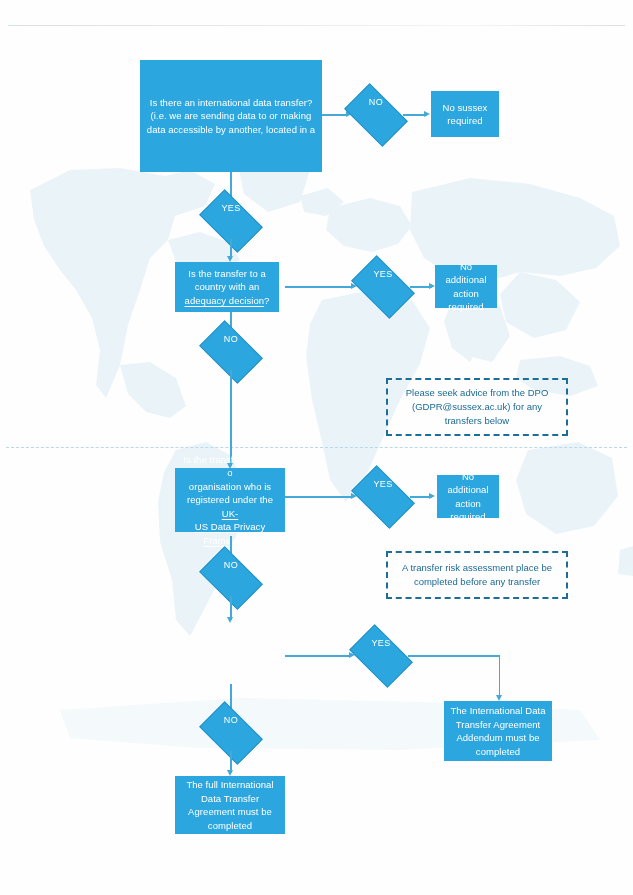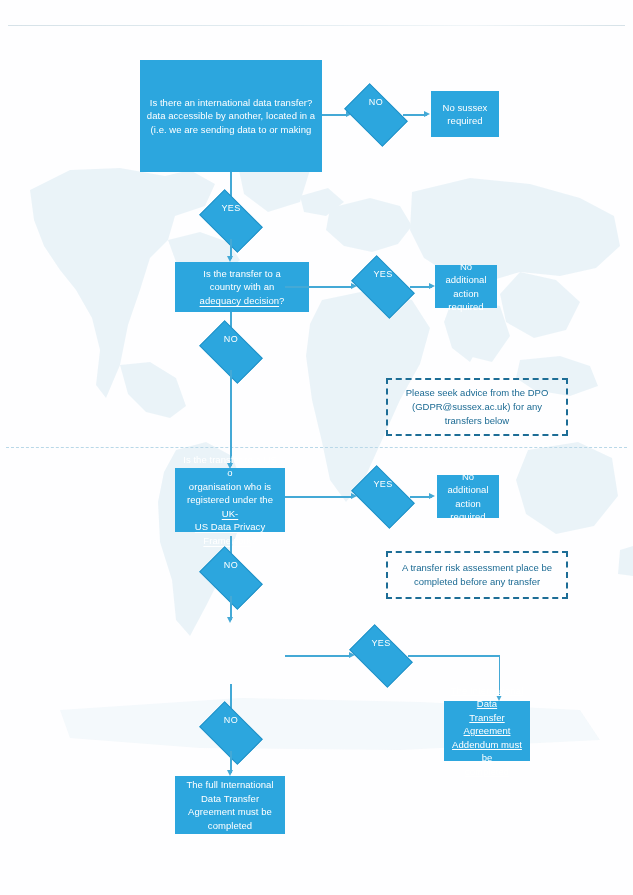--- a/index.html
+++ b/index.html
@@ -126,22 +126,22 @@
 
       <path d="M60 560 L240 548 L420 552 L580 560 L600 590 L400 600 L200 598 L70 588 Z" opacity=".5"></path>
     </g>
   </svg>
 
   <div class="divider"></div>
 
   <div class="node" style="left:140px;top:60px;width:182px;height:112px;">
     <span>
       <span class="tx">Is there an international data transfer?</span>
+      <span class="tx">(i.e. we are sending data to or making</span>
       <span class="tx">data accessible by another, located in a</span>
-      <span class="tx">(i.e. we are sending data to or making</span>
     </span>
   </div>
 
   <div class="conn h" style="left:322px;top:114px;width:26px;"></div>
   <div class="arrow right" style="left:346px;top:110.5px;"></div>
 
   <div class="diamond" style="left:349px;top:97px;width:54px;height:36px;">
     <span class="shape"></span>
     <span class="lbl">NO</span>
   </div>
@@ -160,21 +160,21 @@
   <div class="arrow down" style="left:227px;top:199px;"></div>
 
   <div class="diamond" style="left:204px;top:203px;width:54px;height:36px;">
     <span class="shape"></span>
     <span class="lbl">YES</span>
   </div>
 
   <div class="conn v" style="left:230px;top:239px;height:20px;"></div>
   <div class="arrow down" style="left:227px;top:256px;"></div>
 
-  <div class="node" style="left:175px;top:262px;width:134px;height:50px;">
+  <div class="node" style="left:175px;top:262px;width:104px;height:50px;">
     <span>
       <span class="tx">Is the transfer to a</span>
       <span class="tx">country with an</span>
       <span class="tx"><u>adequacy decision</u>?</span>
     </span>
   </div>
 
   <div class="conn h" style="left:285px;top:286px;width:68px;"></div>
   <div class="arrow right" style="left:351px;top:282.5px;"></div>
 
@@ -266,21 +266,21 @@
 
   <div class="diamond" style="left:354px;top:638px;width:54px;height:36px;">
     <span class="shape"></span>
     <span class="lbl">YES</span>
   </div>
 
   <div class="conn h" style="left:408px;top:655px;width:92px;"></div>
   <div class="conn v" style="left:498.5px;top:655px;height:43px;"></div>
   <div class="arrow down" style="left:495.5px;top:695px;"></div>
 
-  <div class="node" style="left:444px;top:701px;width:86px;height:60px;text-decoration:underline;">
+  <div class="node" style="left:444px;top:701px;width:108px;height:60px;">
     <span>
       <span class="tx">The International Data</span>
       <span class="tx">Transfer Agreement</span>
       <span class="tx">Addendum must be</span>
       <span class="tx">completed</span>
     </span>
   </div>
 
   <div class="conn v" style="left:230px;top:684px;height:30px;"></div>
   <div class="arrow down" style="left:227px;top:711px;"></div>

